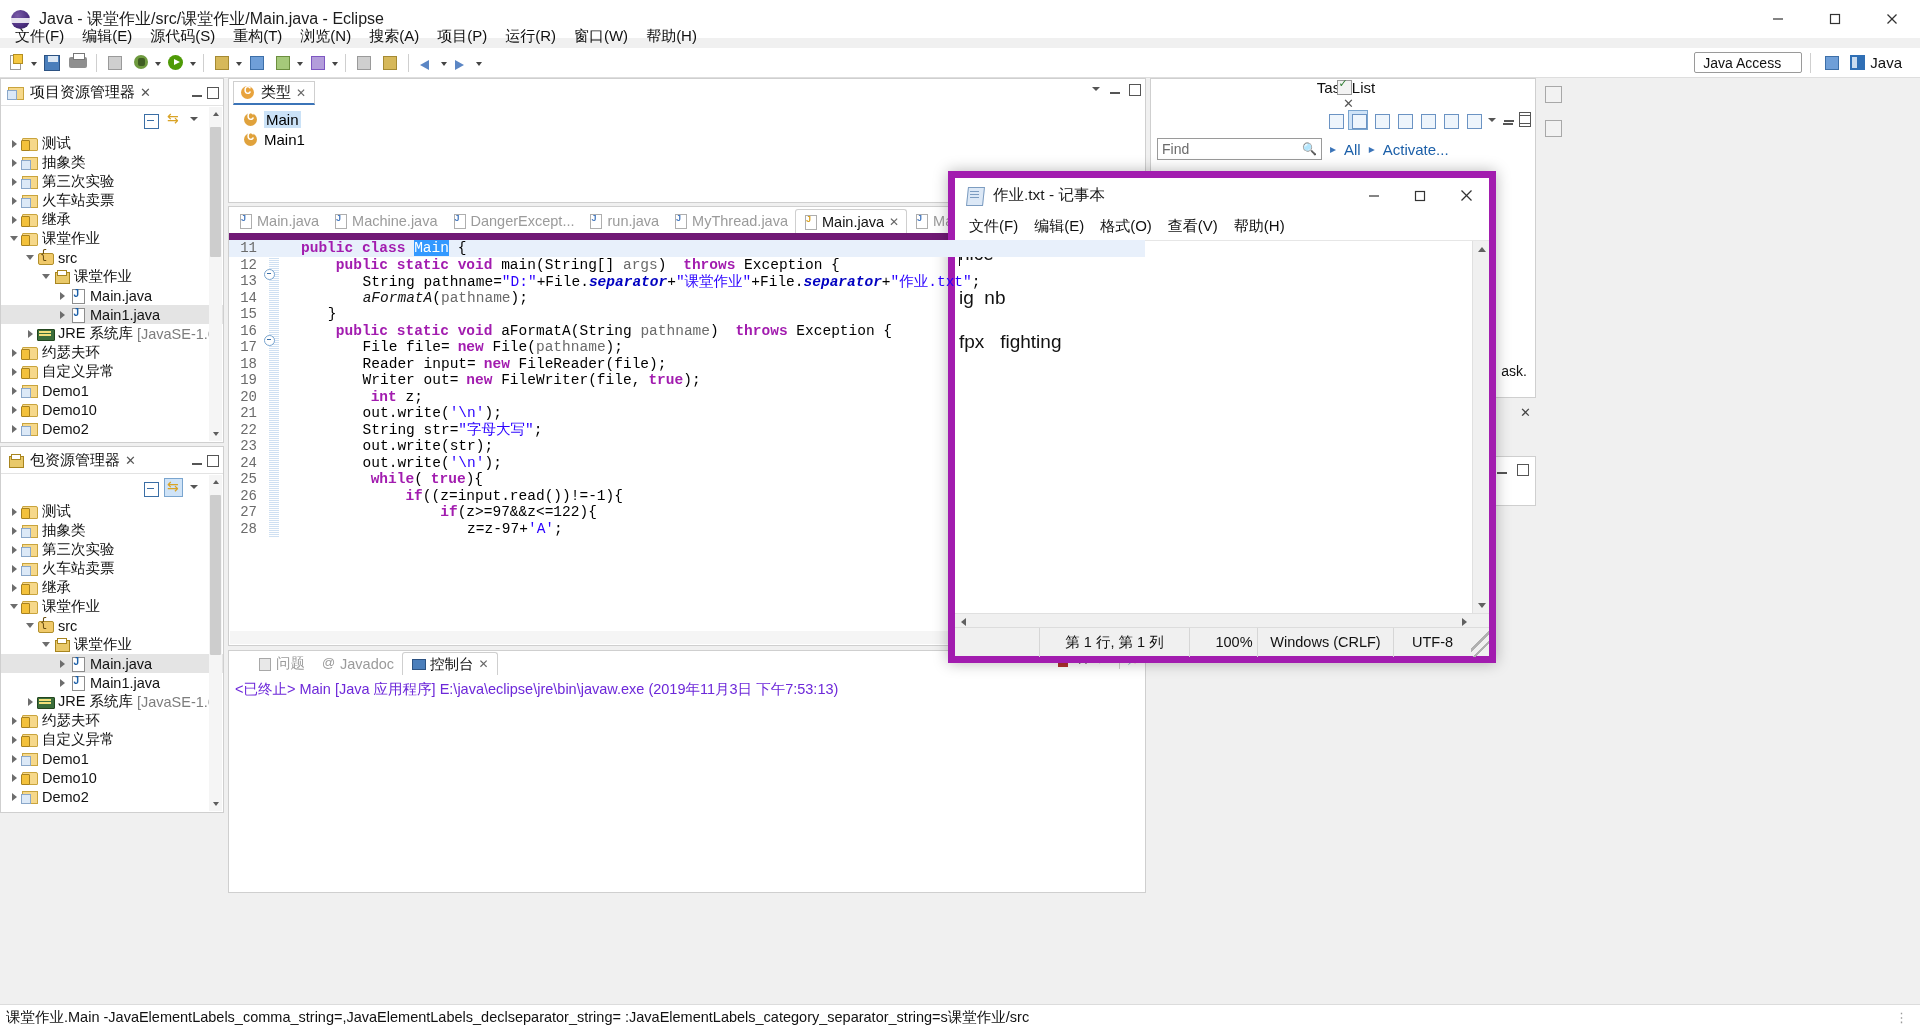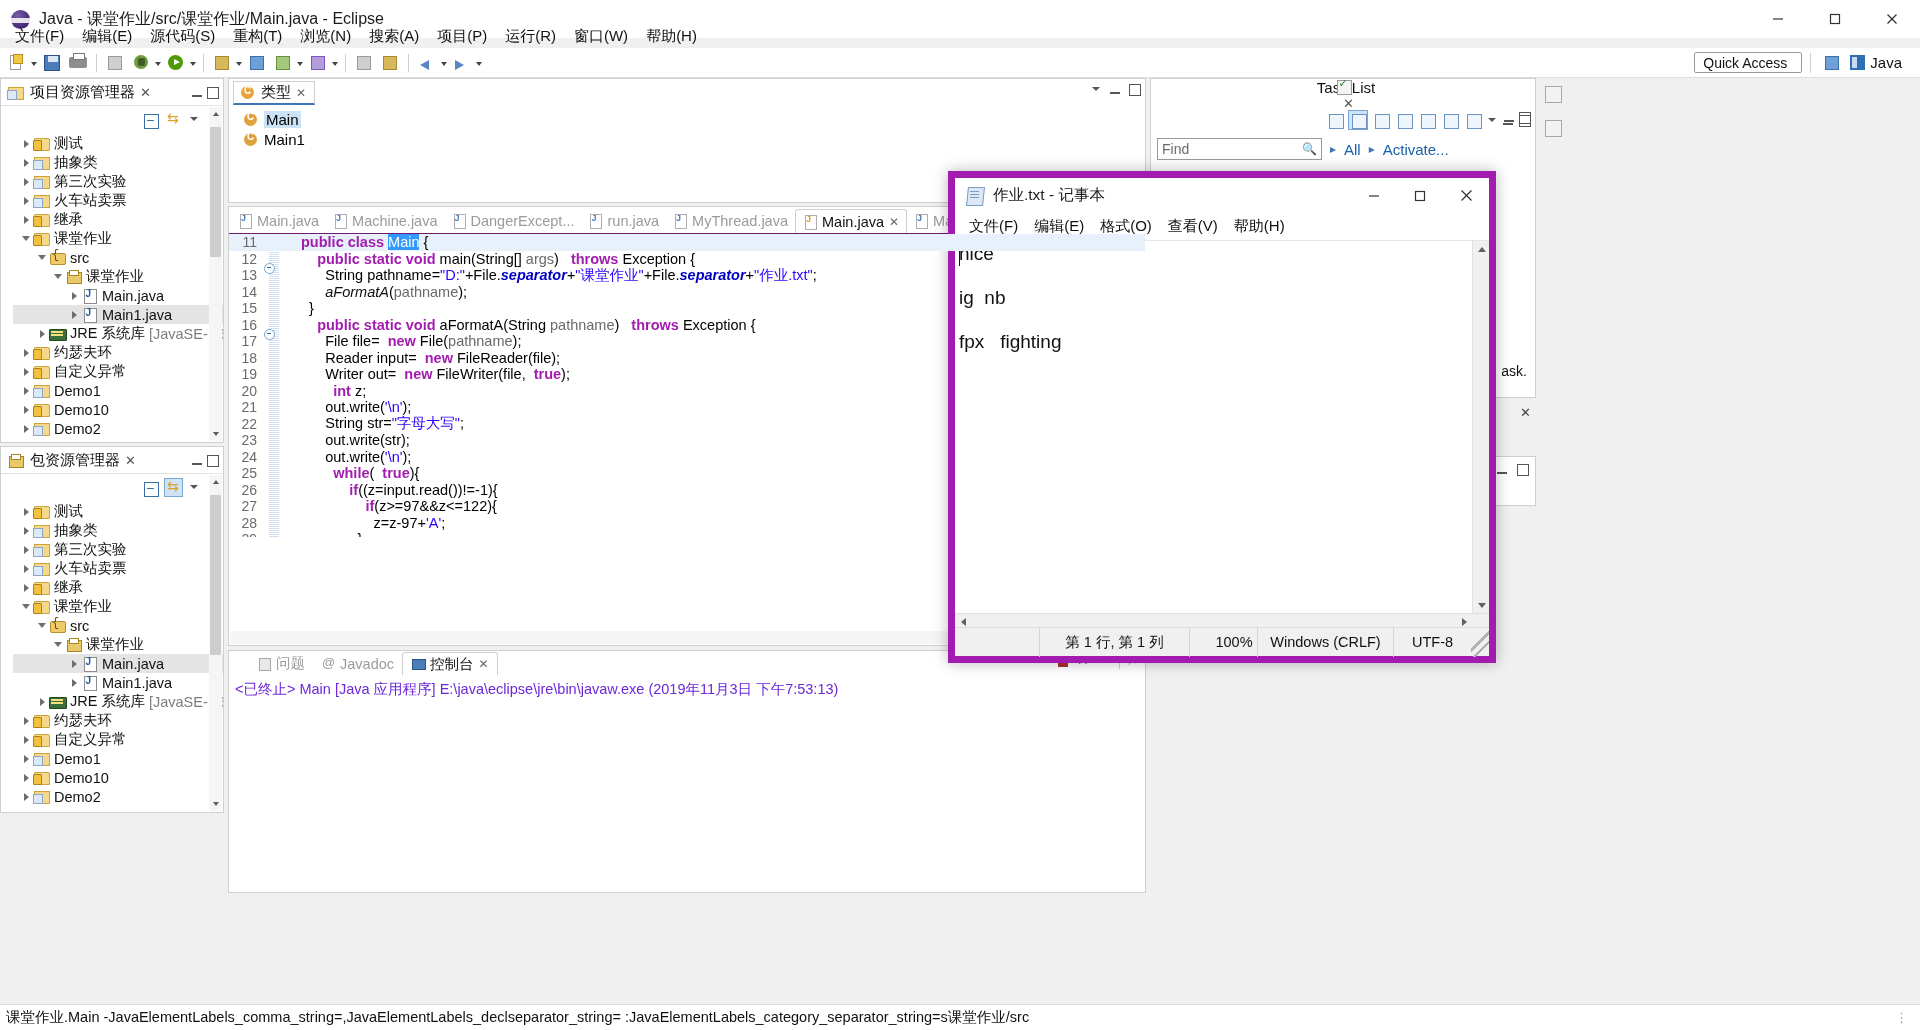--- a/index.html
+++ b/index.html
@@ -129,21 +129,21 @@
     content:""; position:absolute; left:3px; top:3px; width:13px; height:13px;
     border:1.5px solid #3a6ea5;
   }
   .vt-collapse::before{
     content:""; position:absolute; left:6px; top:9px; width:7px; height:1.5px; background:#3a6ea5; z-index:2;
   }
   .vt-link::after{
     content:"⇆"; position:absolute; left:2px; top:-1px; font-size:14px; color:#d9a326;
   }
 
-  .tree { padding:2px 0 0 0; overflow:hidden; position:relative;margin-left:12px; }
+  .tree { padding:2px 0 0 0; overflow:hidden; position:relative; }
   .row {
     height:19px; display:flex; align-items:center; font-size:14.5px; color:#111;
     white-space:nowrap; padding-right:4px;
   }
   .row.sel { background:#e4e4e4; }
   .arrow {
     width:12px; height:19px; position:relative; flex:none;
   }
   .arrow.closed::after{
     content:""; position:absolute; left:3px; top:6px;
@@ -249,22 +249,22 @@
     border-radius:3px 3px 0 0; position:relative; z-index:2;
   }
   .ed-tab .fic { width:14px;height:14px;position:relative;flex:none; }
   .ed-tab .fic::before{content:"";position:absolute;left:2px;top:0;width:10px;height:13px;background:#fff;border:1px solid #aeaeae;}
   .ed-tab .fic::after{content:"J";position:absolute;left:3px;top:-1px;font-size:9px;color:#4a7cc0;font-weight:bold;}
   .ed-tab.active .fic::after{color:#d9a326;}
   .ed-tab .x { font-size:12px; color:#666; }
 
   .code-area {
     position:relative; height:304px; background:#fff;
-    font-family:Liberation Sans, sans-serif; font-size:14.5px;
-    border-top:1px solid #701a75; overflow:hidden;
+    font-family:Liberation Mono, monospace; font-size:14.5px;
+    border-top:7px solid #701a75; overflow:hidden;
   }
   .code-line { height:16.5px; display:flex; align-items:center; white-space:pre; }
   .code-line.hl { background:#e8f0fb; }
   .ln {
     width:34px; text-align:right; padding-right:6px; color:#6b6b6b; flex:none;
     font-size:14px;
   }
   .fold { width:12px; flex:none; position:relative; }
   .fold.minus::after{
     content:""; position:absolute; left:1px; top:4px; width:9px; height:9px;
@@ -513,21 +513,21 @@
     <div class="tb">
         <span class="ic-arrow left"></span>
       </div>
     <div class="tb-caret"></div>
     <div class="tb">
         <span class="ic-arrow"></span>
       </div>
     <div class="tb-caret"></div>
 
     <div class="quick-access">
-      <span>Quick Access</span>
+      <span>Java Access</span>
     </div>
     <div class="persp-sep"></div>
     <div class="tb-open-btn">
         <span class="ic-sq blue"></span>
       </div>
     <div class="persp-btn">
       <span class="persp-icon"></span>
       <span>Java</span>
     </div>
   </div>

